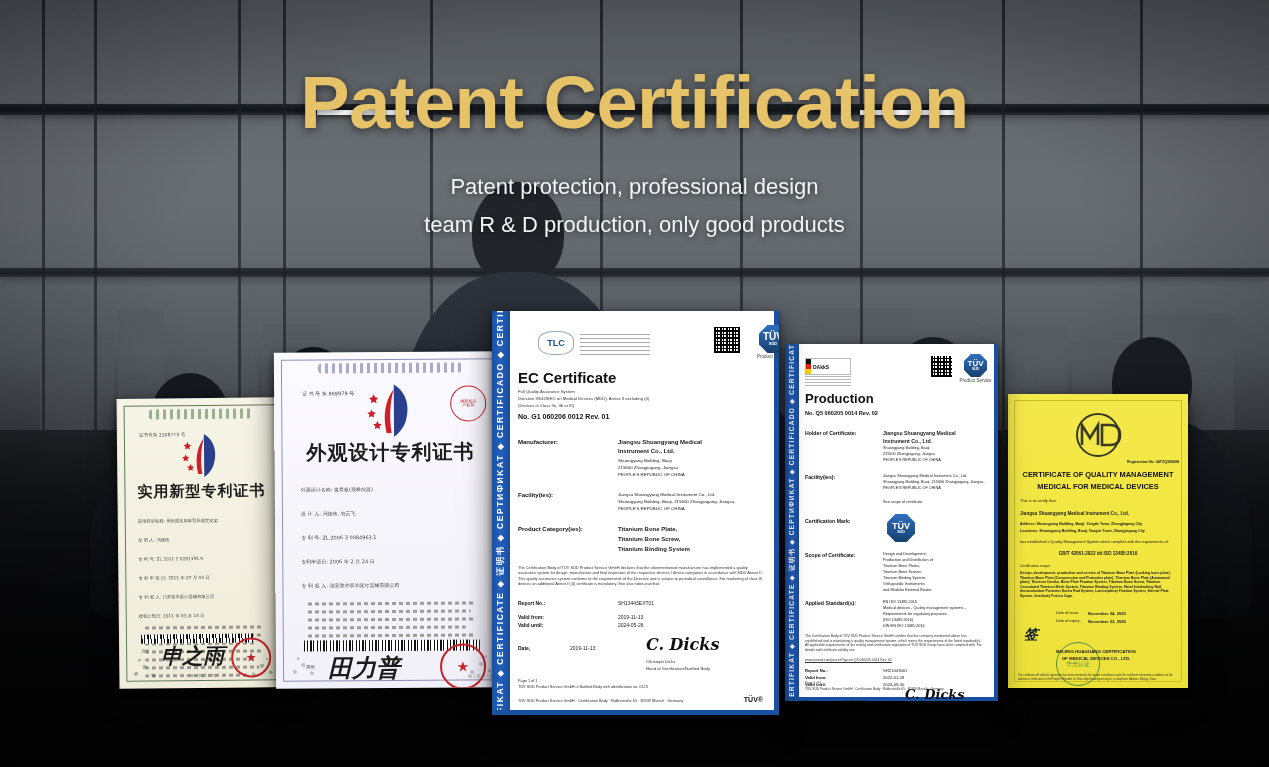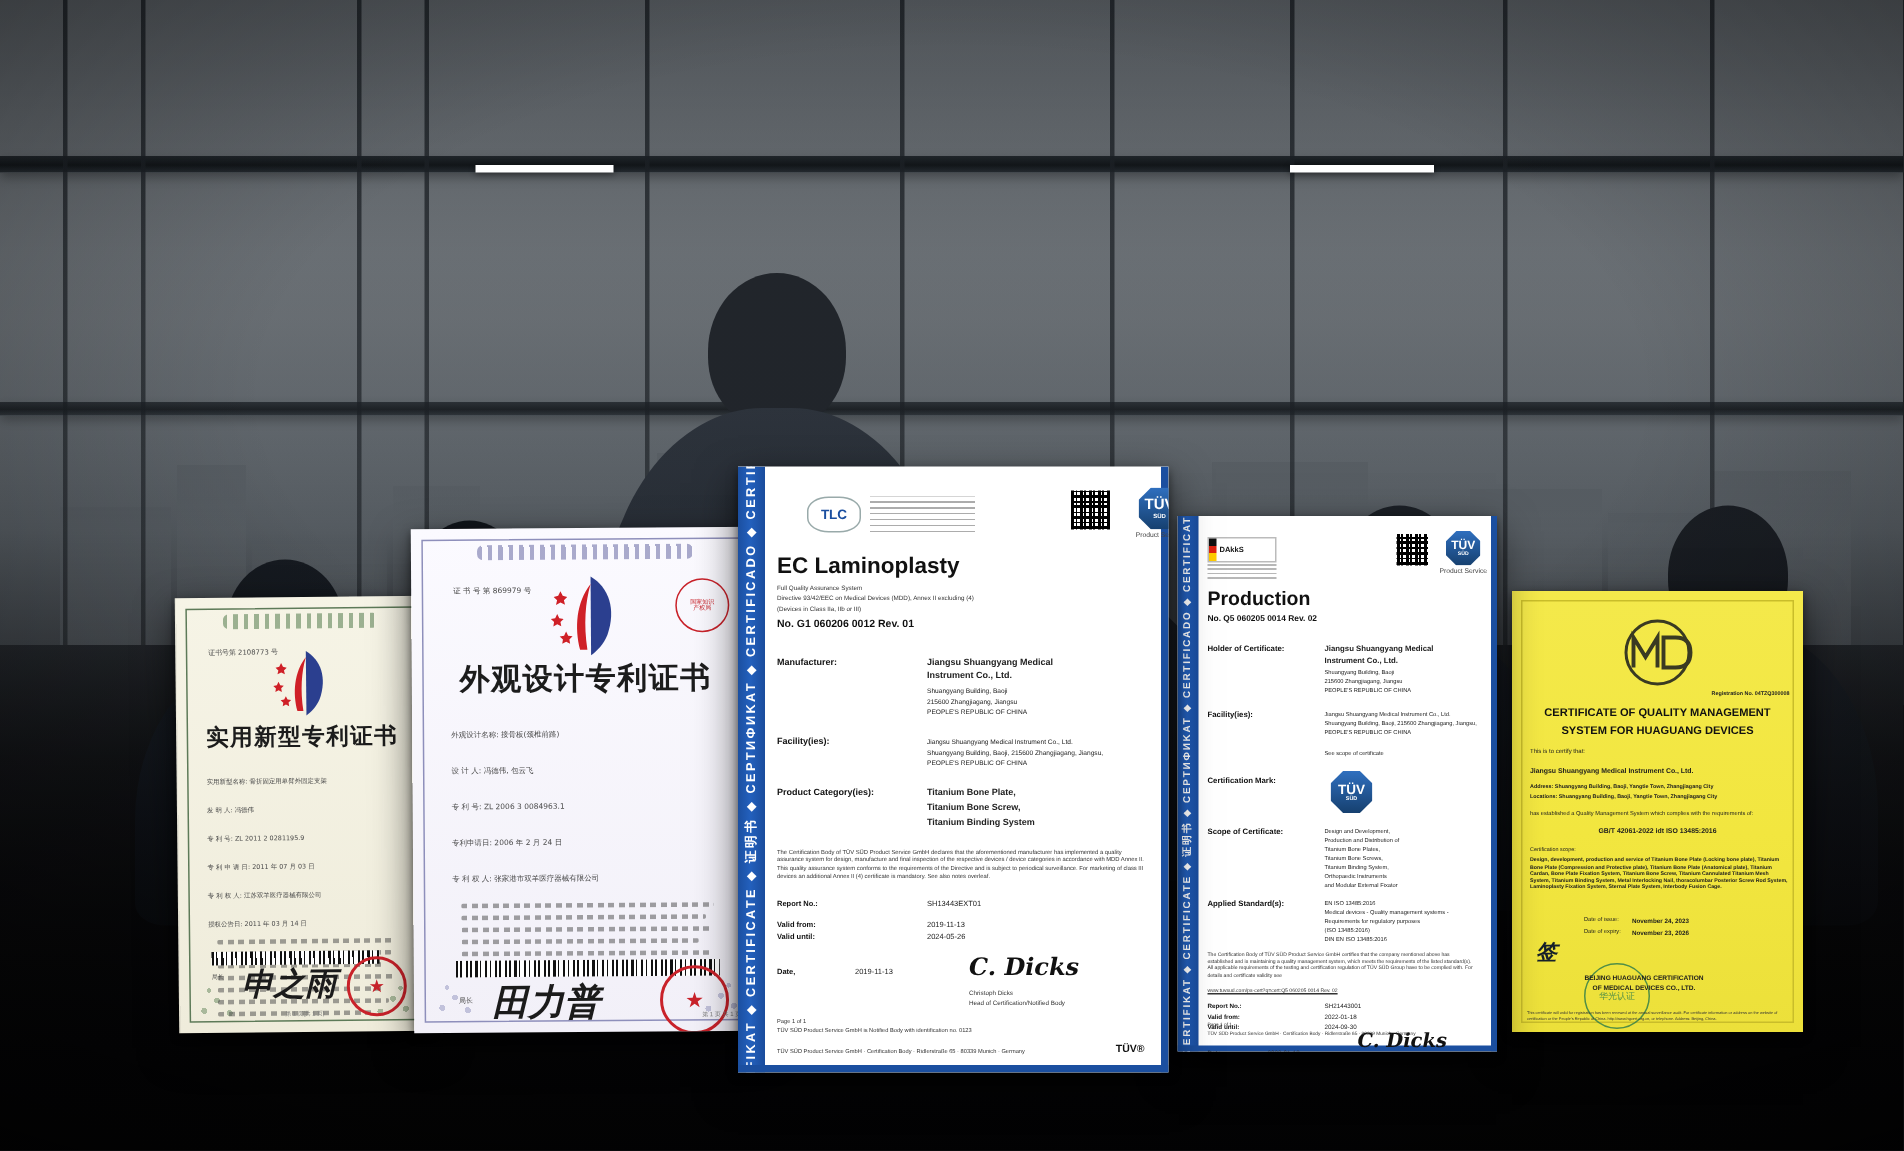--- a/index.html
+++ b/index.html
@@ -303,20 +303,27 @@
       <div class="body" style="width:205px; height:194px; background:linear-gradient(180deg,#2c3views,#1c222a);background:linear-gradient(180deg,#2c343f,#1c222a);"></div>
     </div>
     <div class="person" style="left:1052px; bottom:150px; width:200px; height:280px;">
       <div class="head" style="top:0; width:80px; height:92px; background:#20252c;"></div>
       <div class="body" style="width:200px; height:200px; background:linear-gradient(180deg,#2a313b,#191f26);"></div>
     </div>
 
     <div class="vignette"></div>
   </div>
 
+  <div class="header">
+    <div class="title">Patent Certification</div>
+    <div class="sub-wrap">
+      <div class="subline">Patent protection, professional design</div>
+      <div class="subline">team R &amp; D production, only good products</div>
+    </div>
+  </div>
   <div class="rule left"></div>
   <div class="rule right"></div>
 
   <div class="cert cn" style="left:118px; top:398px; width:168px; height:290px; transform:rotate(-0.6deg); z-index:11;">
     <div class="inner"></div>
     <div class="cn-top-orn"></div>
     <div class="cn-corner-orn" style="left:10px; bottom:8px;"></div>
     <div class="cn-corner-orn" style="right:10px; bottom:8px; transform:scaleX(-1);"></div>
 
     <div class="cn-field" style="left:22px; top:34px; font-size:4.6px;">证书号第 2108773 号</div>
@@ -431,21 +438,21 @@
       <div class="qr" style="left:196px; top:16px; width:26px; height:26px;"></div>
 
       <div class="tuvlogo" style="left:241px; top:14px; width:28px; height:28px;">
         <div class="oct">
             <span style="font-size:10px;line-height:1;">TÜV</span>
             <span style="font-size:4px;line-height:1.1;">SÜD</span>
           </div>
         <div class="cap">Product Service</div>
       </div>
 
-      <div class="t-h1" style="left:0; top:58px; font-size:15px;">EC Laminoplasty</div>
+      <div class="t-h1" style="left:0; top:58px; font-size:15px;">EC Certificate</div>
       <div class="t-small" style="left:0; top:78px; font-size:4.2px;">Full Quality Assurance System</div>
       <div class="t-small" style="left:0; top:85px; font-size:4.2px;">Directive 93/42/EEC on Medical Devices (MDD), Annex II excluding (4)</div>
       <div class="t-small" style="left:0; top:92px; font-size:4.2px;">(Devices in Class IIa, IIb or III)</div>
       <div class="t-no" style="left:0; top:102px; font-size:7px;">No. G1 060206 0012 Rev. 01</div>
 
       <div class="t-lbl" style="left:0; top:128px; font-size:6px;">Manufacturer:</div>
       <div class="t-val b" style="left:100px; top:128px; font-size:6px;">Jiangsu Shuangyang Medical</div>
       <div class="t-val b" style="left:100px; top:137px; font-size:6px;">Instrument Co., Ltd.</div>
       <div class="t-val" style="left:100px; top:147px; font-size:4.4px;">Shuangyang Building, Baoji</div>
       <div class="t-val" style="left:100px; top:154px; font-size:4.4px;">215600 Zhangjiagang, Jiangsu</div>
@@ -564,35 +571,35 @@
       <div class="t-lbl" style="left:0; top:355px; font-size:4.2px;">Date,</div>
       <div class="t-val" style="left:40px; top:355px; font-size:4.2px;">2022-01-18</div>
 
       <div class="sig" style="left:100px; top:343px; font-size:13px;">C. Dicks</div>
 
       <div class="t-small" style="left:0; bottom:16px; font-size:3.2px;">Page 1 of 1</div>
       <div class="t-small" style="left:0; bottom:10px; font-size:3.2px;">TÜV SÜD Product Service GmbH · Certification Body · Ridlerstraße 65 · 80339 Munich · Germany</div>
     </div>
   </div>
 
-  <div class="cert yellow" style="left:1008px; top:394px; width:194px; height:294px; z-index:12;padding-left:40px;">
+  <div class="cert yellow" style="left:1008px; top:394px; width:180px; height:294px; z-index:12;padding-left:40px;">
     <div class="y-inner"></div>
 
     <div class="y-logo" style="top:18px;">
       <svg width="72" height="46" viewBox="0 0 72 46">
         <circle cx="36" cy="23" r="21" fill="none" stroke="#3a3a22" stroke-width="2"></circle>
         <path d="M20 33 L20 13 L28 26 L36 13 L36 33" fill="none" stroke="#3a3a22" stroke-width="2.6"></path>
         <path d="M40 13 L48 13 Q58 13 58 23 Q58 33 48 33 L40 33 Z" fill="none" stroke="#3a3a22" stroke-width="2.6"></path>
       </svg>
     </div>
 
     <div class="y-reg" style="top:66px; font-size:3.6px;">Registration No. 04TZQ300008</div>
 
     <div class="y-title" style="top:76px; font-size:7.4px;">CERTIFICATE OF QUALITY MANAGEMENT</div>
-    <div class="y-title" style="top:88px; font-size:7.4px;">SYSTEM FOR HUAGUANG DEVICES</div>
+    <div class="y-title" style="top:88px; font-size:7.4px;">MEDICAL FOR MEDICAL DEVICES</div>
 
     <div class="y-txt" style="left:12px; top:104px; font-size:4px;">This is to certify that:</div>
     <div class="y-txt b" style="left:12px; top:117px; font-size:4.6px;">Jiangsu Shuangyang Medical Instrument Co., Ltd.</div>
     <div class="y-txt b" style="left:12px; top:128px; font-size:3.6px;">Address: Shuangyang Building, Baoji, Yangtie Town, Zhangjiagang City</div>
     <div class="y-txt b" style="left:12px; top:135px; font-size:3.6px;">Locations: Shuangyang Building, Baoji, Yangtie Town, Zhangjiagang City</div>
     <div class="y-txt" style="left:12px; top:146px; font-size:3.8px;">has established a Quality Management System which complies with the requirements of:</div>
     <div class="y-txt b y-center" style="left:0; width:100%; top:157px; font-size:4.6px;">GB/T 42061-2022 idt ISO 13485:2016</div>
 
     <div class="y-txt" style="left:12px; top:170px; font-size:3.6px;">Certification scope:</div>
     <div class="y-txt b" style="left:12px; right:10px; top:177px; font-size:3.5px;">Design, development, production and service of Titanium Bone Plate (Locking bone plate), Titanium Bone Plate (Compression and Protective plate), Titanium Bone Plate (Anatomical plate), Titanium Cardan, Bone Plate Fixation System, Titanium Bone Screw, Titanium Cannulated Titanium Mesh System, Titanium Binding System, Metal Interlocking Nail, thoracolumbar Posterior Screw Rod System, Laminoplasty Fixation System, Sternal Plate System, Interbody Fusion Cage.</div>

